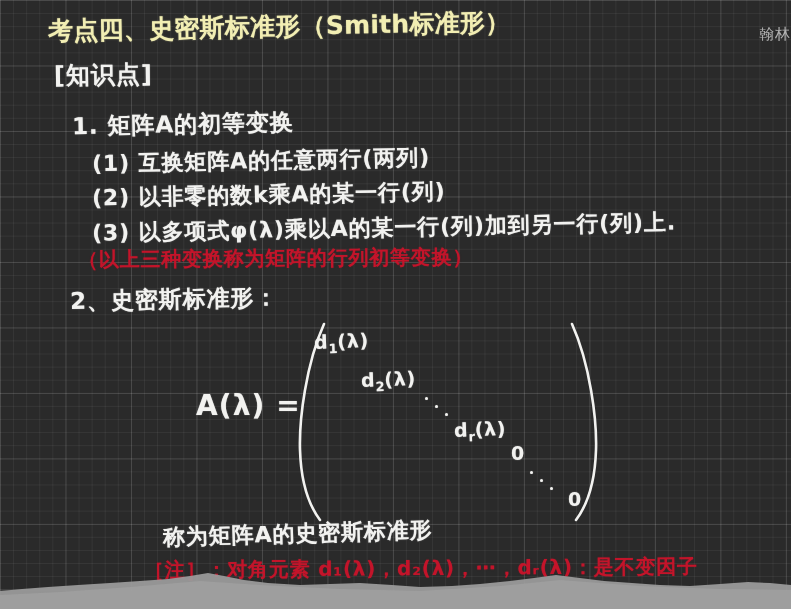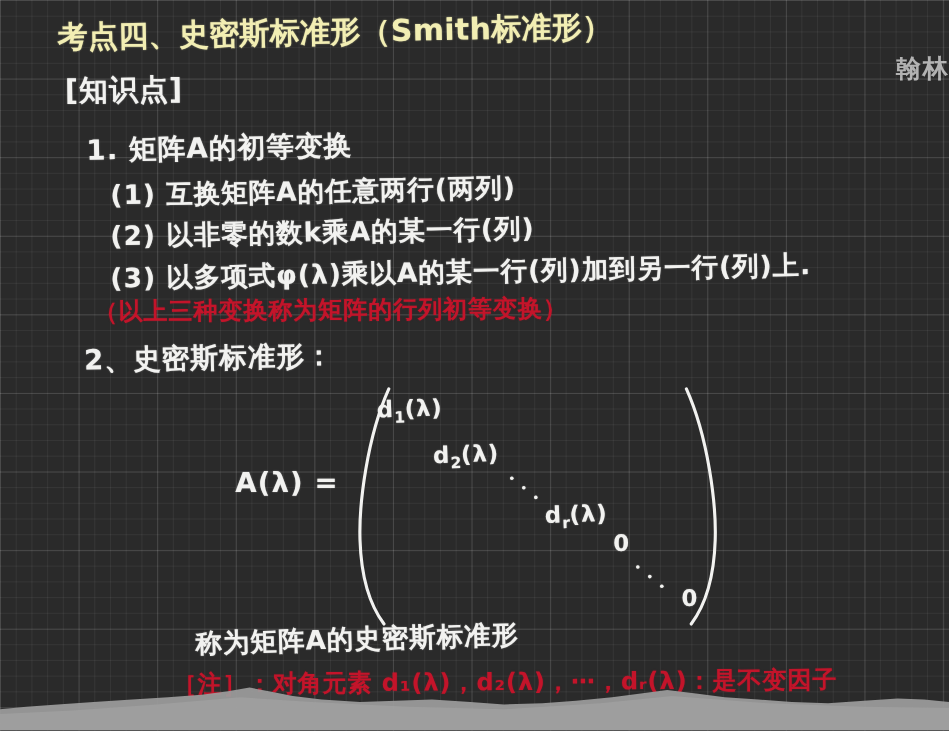--- a/index.html
+++ b/index.html
@@ -85,21 +85,21 @@
 
   
   #matrix-block {
     position: absolute;
     left: 196px; top: 322px;
     width: 430px; height: 205px;
   }
   #matrix-label {
     position: absolute;
     left: 0px; top: 70px;
-    font-size: 23px;
+    font-size: 28px;
   }
   .paren {
     position: absolute;
     top: 0px;
     width: 40px;
     height: 200px;
     overflow: visible;
   }
   #paren-left  { left: 94px; }
   #paren-right { left: 370px; }
@@ -145,23 +145,23 @@
     font-size: 22px;
   }
   #note2 {
     left: 144px; top: 558px;
     font-size: 20px;
   }
 
   
   #watermark {
     position: absolute;
-    right: 0px; top: 43px;
-    font-size: 21px;
-    font-weight: 700;
+    right: 0px; top: 25px;
+    font-size: 15px;
+    font-weight: 400;
     color: rgba(232,232,232,0.72);
     letter-spacing: 0.06em;
     white-space: nowrap;
     font-family: "DejaVu Sans", "Liberation Sans", sans-serif;
   }
 
   
   #bottom-fog {
     position: absolute;
     left: 0; bottom: 0;

